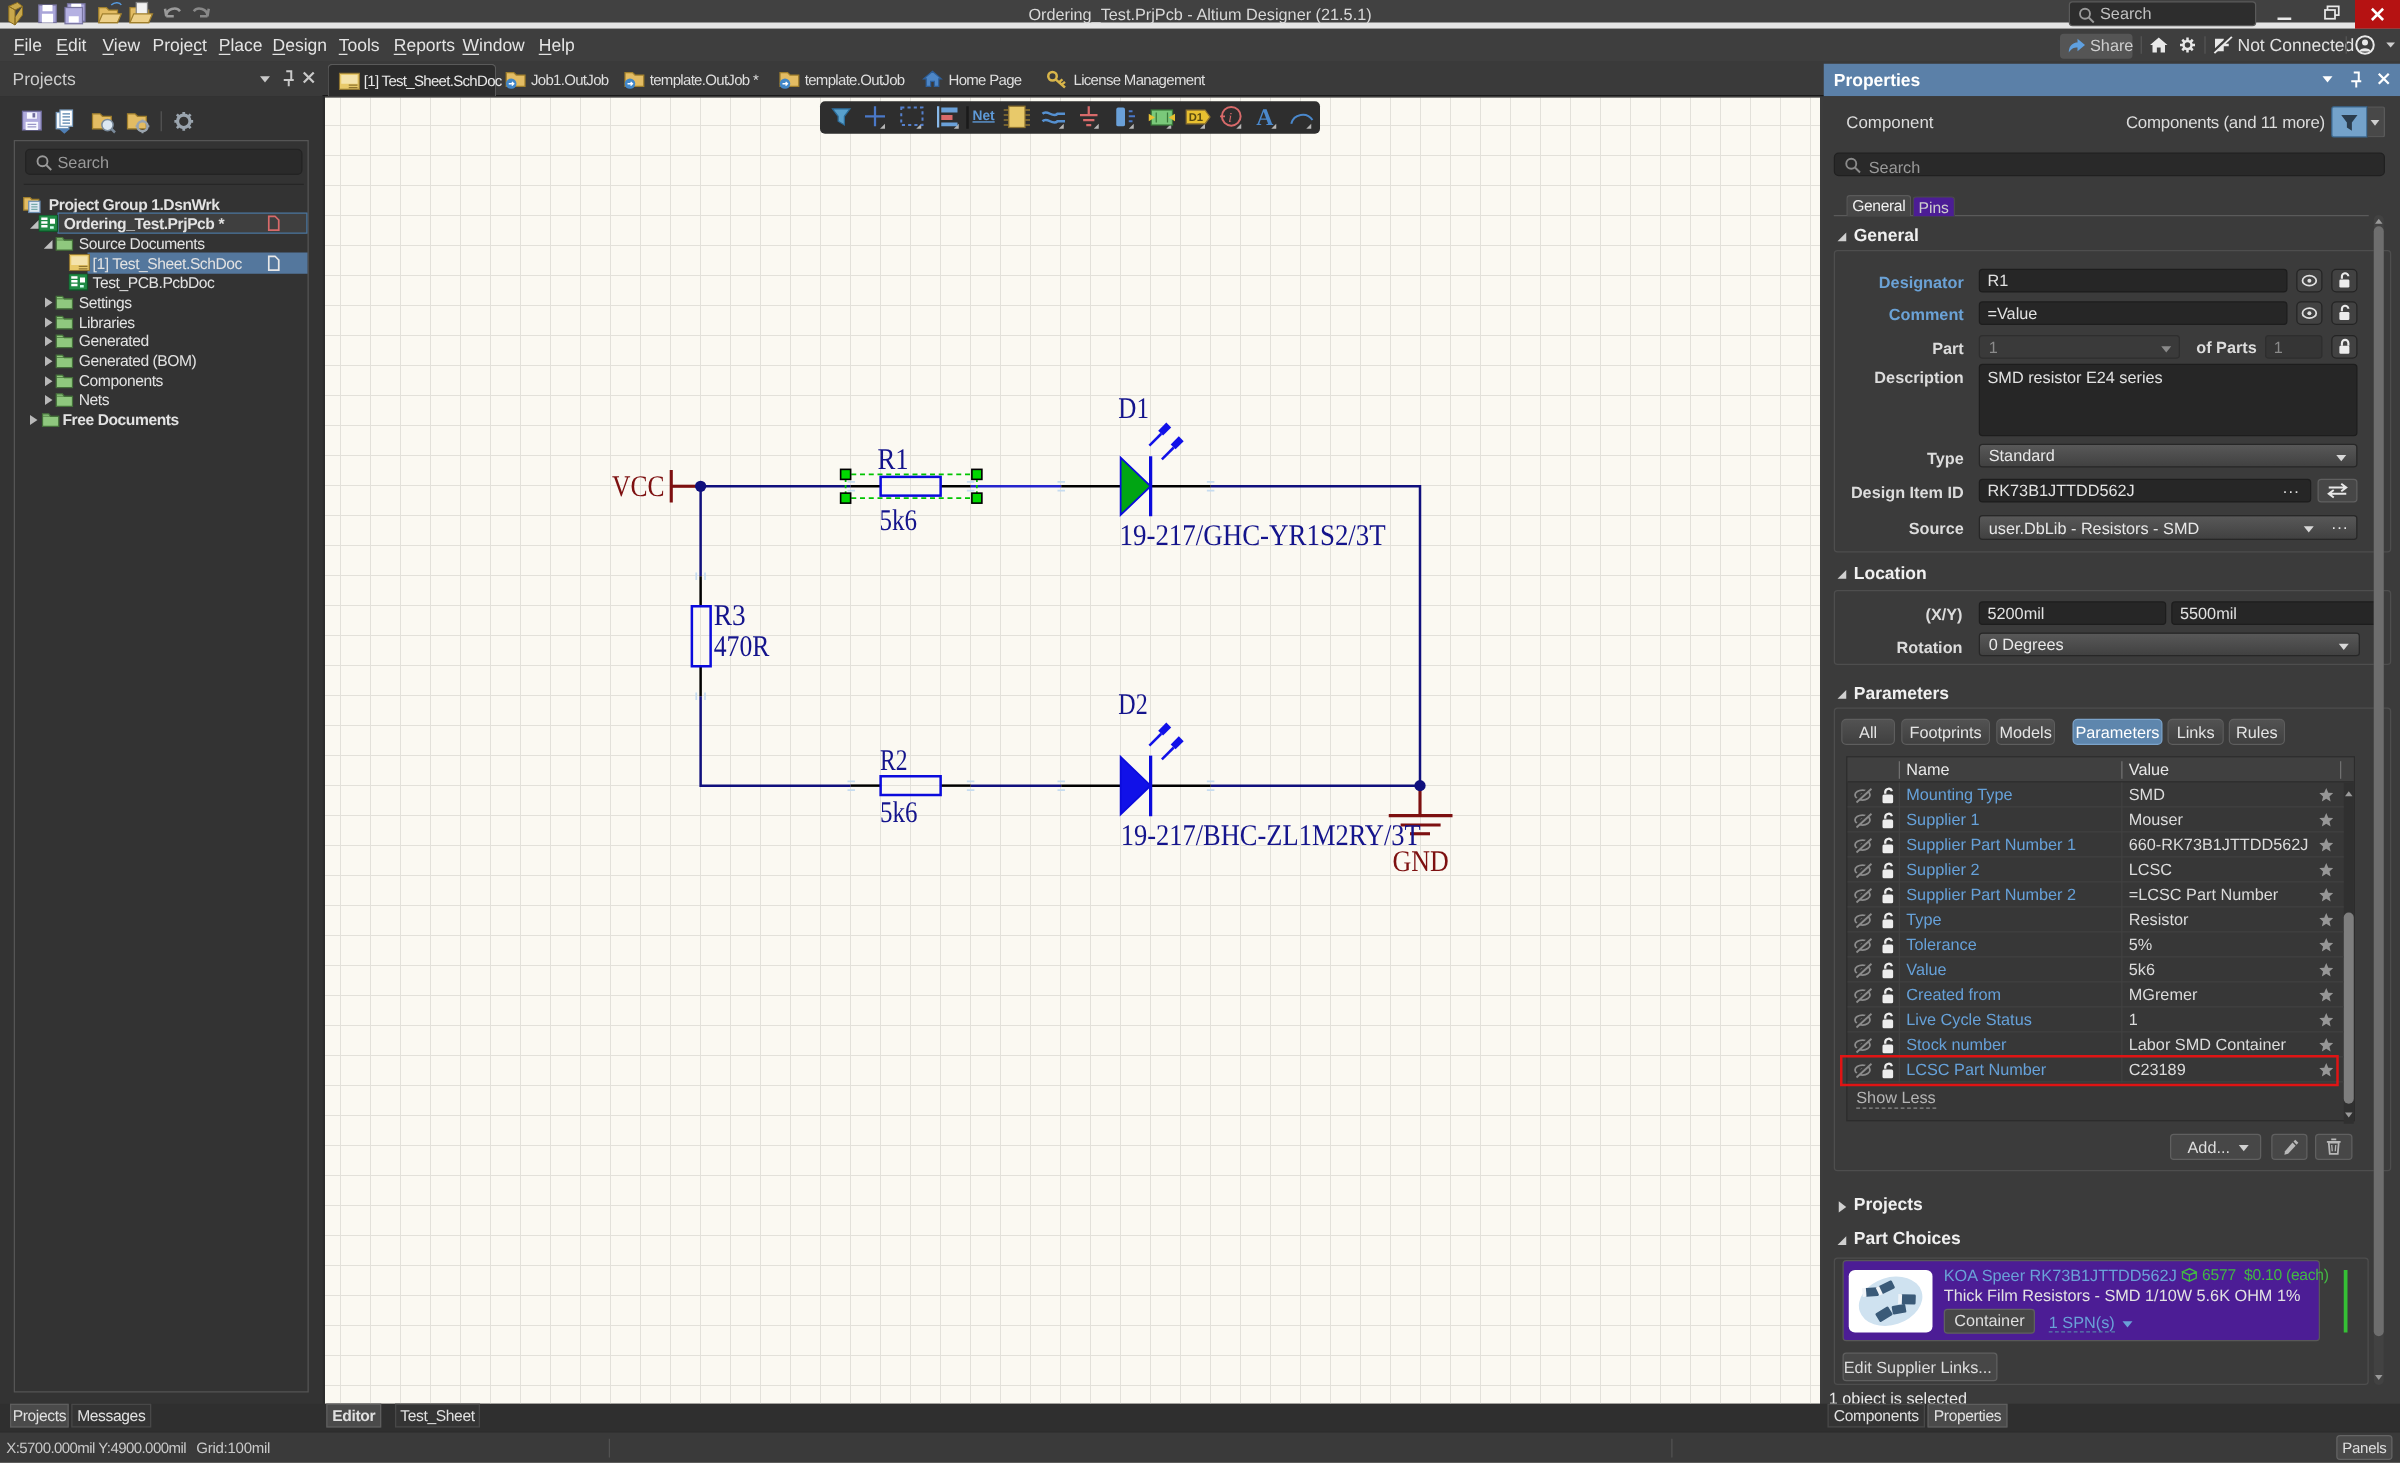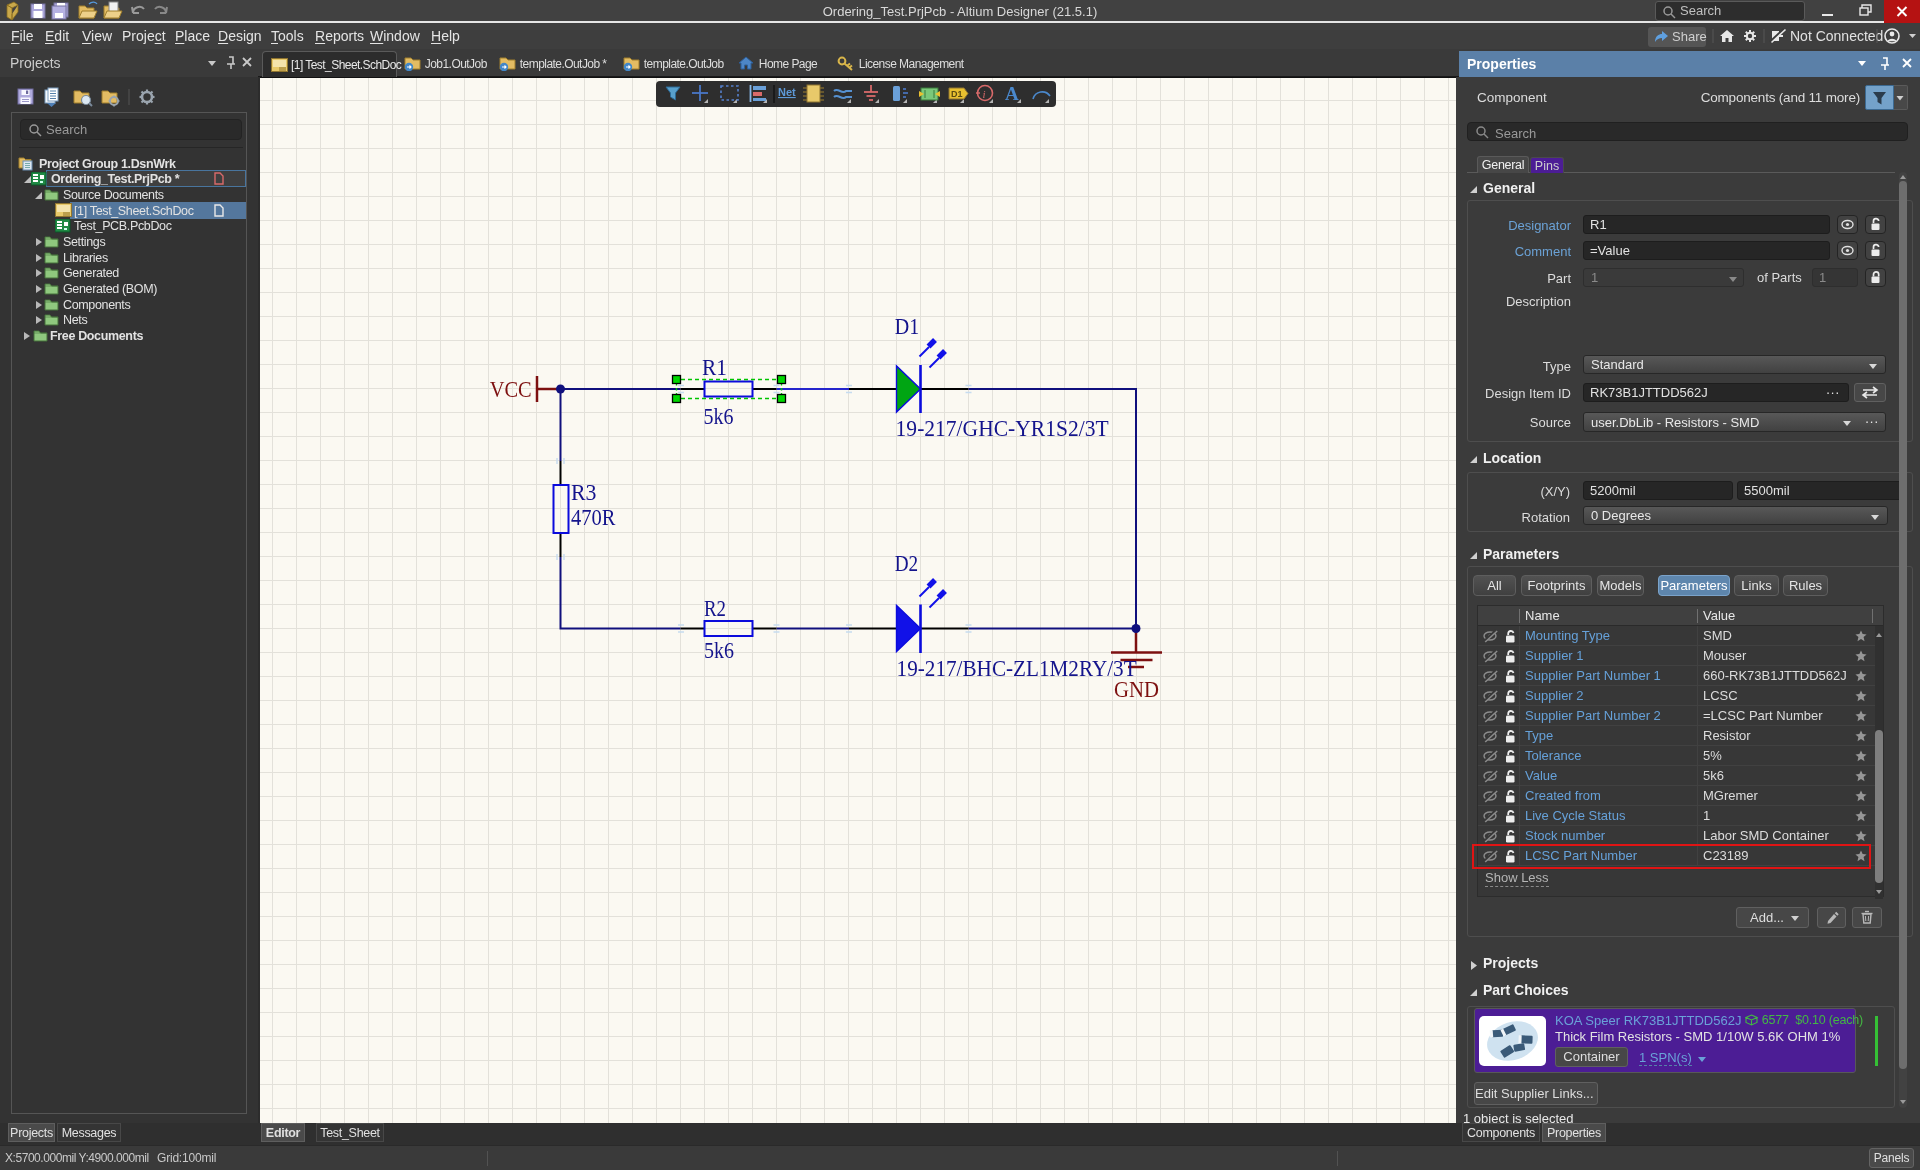--- a/index.html
+++ b/index.html
@@ -1,21 +1,21 @@
 <!DOCTYPE html>
 <html><head>
 <meta charset="utf-8">
 <style>
   * { margin:0; padding:0; box-sizing:border-box; }
   html,body { width:1920px; height:1170px; overflow:hidden; background:#3c3c3c;
     font-family:"Liberation Sans", sans-serif; }
   .abs { position:absolute; }
   #root { position:relative; width:1920px; height:1170px; }
   
-  #titlebar { left:0; top:0; width:1920px; height:23px; background:#414141; border-bottom:2px solid #e5e5e5; }
+  #titlebar { left:0; top:0; width:1920px; height:23px; background:#414141; border-bottom:5px solid #e5e5e5; }
   #title-text { left:0; top:0; width:1920px; height:23px; line-height:23px; text-align:center;
     color:#d8d8d8; font-size:13px; }
   #tsearch { left:1655px; top:1px; width:150px; height:20px; background:#2d2d2d;
     border:1px solid #5a5a5a; border-radius:3px; color:#c0c0c0; font-size:13px; line-height:18px; }
   #closebtn { left:1884px; top:0; width:36px; height:23px; background:#b51212; }
   
   #menubar { left:0; top:23px; width:1920px; height:26px; background:#3e3e3e; }
   .mitem { position:absolute; top:0; height:26px; line-height:26px; color:#e4e4e4; font-size:14px; }
   .mitem u { text-decoration-thickness:1px; text-underline-offset:2px; }
   
@@ -44,21 +44,21 @@
   .inp { position:absolute; background:#262626; border:1px solid #1d1d1d; border-radius:3px;
     color:#e2e2e2; font-size:13px; }
   .inp span { position:absolute; left:6px; top:0; }
   .drop { position:absolute; background:linear-gradient(#585858,#414141); border:1px solid #272727;
     border-radius:3px; color:#e8e8e8; font-size:13px; }
   .btn { position:absolute; background:#474747; border:1px solid #606060; border-radius:3px; color:#dedede; }
   .btn.dkb { background:#424242; border:1px solid #242424; border-radius:4px; }
   .bluelbl { color:#6ba2d6; }
   .seclbl { position:absolute; font-weight:bold; font-size:14px; color:#f0f0f0; }
   .grpbox { position:absolute; border:1px solid #4e4e4e; border-radius:3px; }
-  .flbl { position:absolute; text-align:right; font-size:13px; }
+  .flbl { position:absolute; text-align:right; font-size:13px;font-weight:bold; }
   .fbtn { position:absolute; top:498px; height:21px; background:linear-gradient(#525252,#404040);
     border:1px solid #5e5e5e; border-radius:4px; text-align:center; line-height:19px; font-size:13px; color:#e4e4e4; }
   .fbtn.on { background:#5e86ad; border-color:#7ba3ca; color:#ffffff; }
   .prow { position:absolute; left:0; width:397px; height:20px; border-bottom:1px solid #414141; }
   .prow .nm { position:absolute; left:47px; top:0; line-height:19px; font-size:13px; color:#66a1d9; }
   .prow .ic1 { position:absolute; left:4px; top:3px; }
   .prow .ic2 { position:absolute; left:25px; top:2.5px; }
   .prow .ic3 { position:absolute; left:377px; top:4px; }
   .prow .vl { position:absolute; left:225px; top:0; line-height:19px; font-size:13px; color:#dcdcdc; }
   
@@ -643,20 +643,23 @@
       </div>
     <div class="flbl" style="left:298px;top:193px;width:50px;text-align:left">of Parts</div>
     <div class="inp" style="left:353px;top:191px;width:46px;height:19px;background:#353535;border-color:#2e2e2e">
         <span style="top:1px;color:#8a8a8a">1</span>
       </div>
     <div class="btn dkb" style="left:406px;top:191px;width:21px;height:19px"><svg width="19" height="17" viewBox="0 0 19 17">
           <rect x="5.5" y="7.5" width="8" height="6.5" rx="1" fill="#ececec"></rect>
           <path d="M7.5 7.5 V5.5 A2.6 2.6 0 0 1 12.7 5.5 V7.5" fill="none" stroke="#ececec" stroke-width="1.7"></path>
         </svg></div>
     <div class="flbl" style="left:12px;top:216px;width:100px;line-height:18px">Description</div>
+    <div class="inp" style="left:124px;top:214px;width:303px;height:58px">
+        <span style="top:2px">SMD resistor E24 series</span>
+      </div>
     <div class="flbl" style="left:12px;top:281px;width:100px;line-height:18px">Type</div>
     <div class="drop" style="left:124px;top:278px;width:303px;height:19px">
         <span style="position:absolute;left:7px;top:1px">Standard</span>
         <svg width="12" height="17" style="position:absolute;right:6px;top:1px" viewBox="0 0 12 17">
           <polygon points="2,7 10,7 6,12" fill="#d8d8d8"></polygon>
         </svg>
       </div>
     <div class="flbl" style="left:12px;top:308px;width:100px;line-height:18px">Design Item ID</div>
     <div class="inp" style="left:124px;top:306px;width:266px;height:19px">
         <span style="top:1px">RK73B1JTTDD562J</span>

